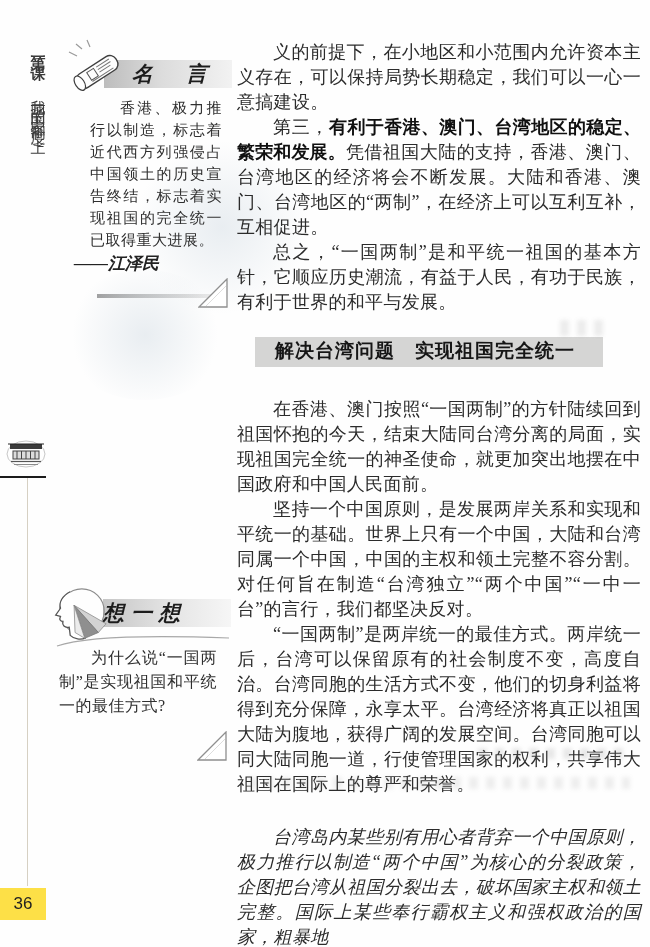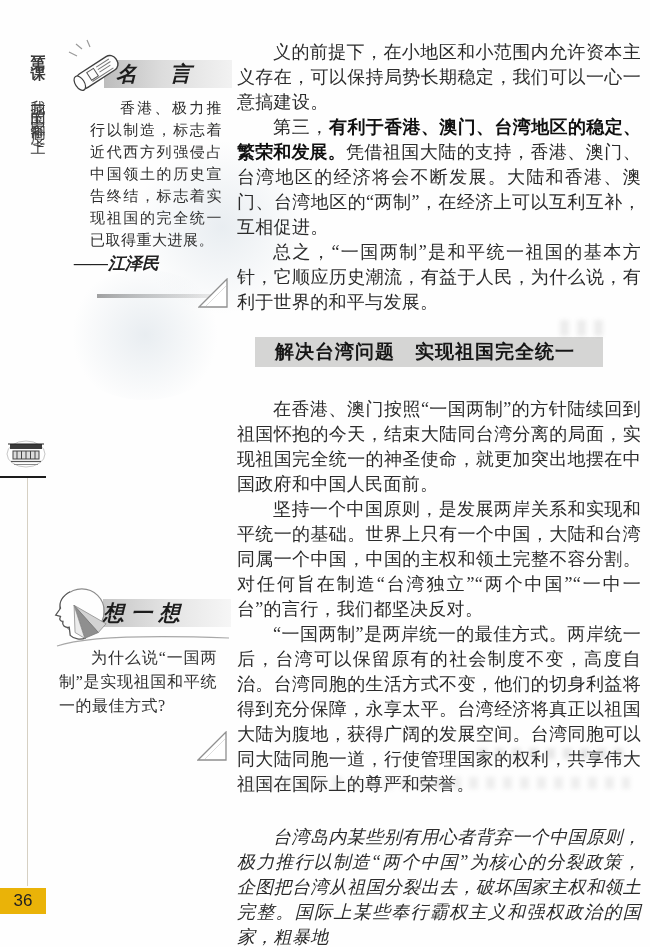--- a/index.html
+++ b/index.html
@@ -14,36 +14,36 @@
   .sidebar-vtext {
     position:absolute; left:28px; top:44px; height:300px;
     writing-mode:vertical-rl;
     font-size:15px; letter-spacing:5px; color:#3a3a3a;
   }
   .sidebar-vtext .lesson { font-weight:bold; margin-bottom:20px; }
   .sidebar-emblem { position:absolute; left:6px; top:437px; width:40px; height:34px; }
   .sidebar-rule-h { position:absolute; left:0; top:476px; width:46px; height:2px; background:#1c1c1c; }
   .sidebar-rule-v { position:absolute; left:27px; top:478px; width:1px; height:408px; background:#d6d0c3; }
   .pagenum-box {
-    position:absolute; left:0; top:888px; width:46px; height:26px;
-    background:#eab308; display:flex; align-items:center; justify-content:center;
+    position:absolute; left:0; top:888px; width:46px; height:32px;
+    background:#fde047; display:flex; align-items:center; justify-content:center;
     font-family:"Liberation Sans","DejaVu Sans",sans-serif;
     font-size:17px; color:#222;
   }
   
   .quote-box  { position:absolute; left:62px; top:42px;  width:170px; height:268px; }
   .think-box  { position:absolute; left:45px; top:583px; width:186px; height:182px; }
   .box-band {
     position:absolute; height:28px;
     background:linear-gradient(90deg,#bdbdbd 0%,#dcdcdc 45%,#f2f2f2 100%);
     display:flex; align-items:center;
     font-family:"Liberation Sans","DejaVu Sans",sans-serif;
     font-weight:bold; font-style:italic; font-size:21px; color:#1c1c1c;
   }
-  .quote-box .box-band { left:42px; top:18px; width:128px; padding-left:12px; letter-spacing:6px; }
+  .quote-box .box-band { left:42px; top:18px; width:128px; padding-left:28px; letter-spacing:6px; }
   .think-box .box-band { left:58px; top:16px; width:128px; padding-left:0; letter-spacing:7px;
     background:linear-gradient(90deg,#c6c6c6 0%,#e3e3e3 50%,#f6f6f6 100%); }
   .quote-icon { position:absolute; left:2px; top:-6px; width:66px; height:66px; }
   .think-icon { position:absolute; left:0px;  top:0px;  width:64px; height:66px; }
   .think-curve { position:absolute; left:10px; top:48px; width:176px; height:18px; }
   .quote-text {
     position:absolute; left:28px; top:55px; width:132px;
     font-size:15px; line-height:22px; letter-spacing:0.5px;
     text-align:justify; text-indent:2em; color:#2f2f2f;
   }
@@ -77,21 +77,21 @@
   .main { position:absolute; left:237px; top:40px; width:404px; }
   .main p {
     font-size:18px; line-height:25px; text-align:justify;
     text-indent:2em; letter-spacing:0.3px; color:#2b2b2b;
   }
   .main .bold-run { font-family:"Liberation Sans","DejaVu Sans",sans-serif;
     font-weight:bold; color:#101010; letter-spacing:0; }
   .section-bar {
     margin:22px 0 30px 18px; width:348px; height:30px; line-height:30px;
     background:#d5d5d4; padding-left:20px;
-    font-family:Liberation Serif, serif;
+    font-family:Liberation Mono, monospace;
     font-weight:bold; font-size:19px; color:#161616; letter-spacing:1px;
   }
   .commentary {
     margin-top:28px;
     font-style:italic; letter-spacing:1.6px; font-size:17px; color:#2c2c2c;
   }
 </style>
 </head>
 <body>
 
@@ -161,21 +161,21 @@
     <div class="think-question">为什么说“一国两制”是实现祖国和平统一的最佳方式?</div>
     <svg class="curl" viewBox="0 0 30 30">
       <polygon points="1,29 29,29 29,1" fill="#ffffff" stroke="#8f8f8f" stroke-width="1.3"></polygon>
       <line x1="8" y1="28" x2="28" y2="8" stroke="#dddddd" stroke-width="1"></line>
     </svg>
   </div>
 
   <div class="main">
     <p>义的前提下，在小地区和小范围内允许资本主义存在，可以保持局势长期稳定，我们可以一心一意搞建设。</p>
     <p><span>第三，</span><span class="bold-run">有利于香港、澳门、台湾地区的稳定、繁荣和发展。</span><span>凭借祖国大陆的支持，香港、澳门、台湾地区的经济将会不断发展。大陆和香港、澳门、台湾地区的“两制”，在经济上可以互利互补，互相促进。</span></p>
-    <p>总之，“一国两制”是和平统一祖国的基本方针，它顺应历史潮流，有益于人民，为什么说，有利于世界的和平与发展。</p>
+    <p>总之，“一国两制”是和平统一祖国的基本方针，它顺应历史潮流，有益于人民，有功于民族，有利于世界的和平与发展。</p>
     <div class="section-bar">解决台湾问题　实现祖国完全统一</div>
     <p>在香港、澳门按照“一国两制”的方针陆续回到祖国怀抱的今天，结束大陆同台湾分离的局面，实现祖国完全统一的神圣使命，就更加突出地摆在中国政府和中国人民面前。</p>
     <p>坚持一个中国原则，是发展两岸关系和实现和平统一的基础。世界上只有一个中国，大陆和台湾同属一个中国，中国的主权和领土完整不容分割。对任何旨在制造“台湾独立”“两个中国”“一中一台”的言行，我们都坚决反对。</p>
     <p>“一国两制”是两岸统一的最佳方式。两岸统一后，台湾可以保留原有的社会制度不变，高度自治。台湾同胞的生活方式不变，他们的切身利益将得到充分保障，永享太平。台湾经济将真正以祖国大陆为腹地，获得广阔的发展空间。台湾同胞可以同大陆同胞一道，行使管理国家的权利，共享伟大祖国在国际上的尊严和荣誉。</p>
     <p class="commentary">台湾岛内某些别有用心者背弃一个中国原则，极力推行以制造“两个中国”为核心的分裂政策，企图把台湾从祖国分裂出去，破坏国家主权和领土完整。国际上某些奉行霸权主义和强权政治的国家，粗暴地</p>
   </div>
 
   <div class="ghost g1"></div>
   <div class="ghost g2"></div>
   <div class="ghost g3"></div>

